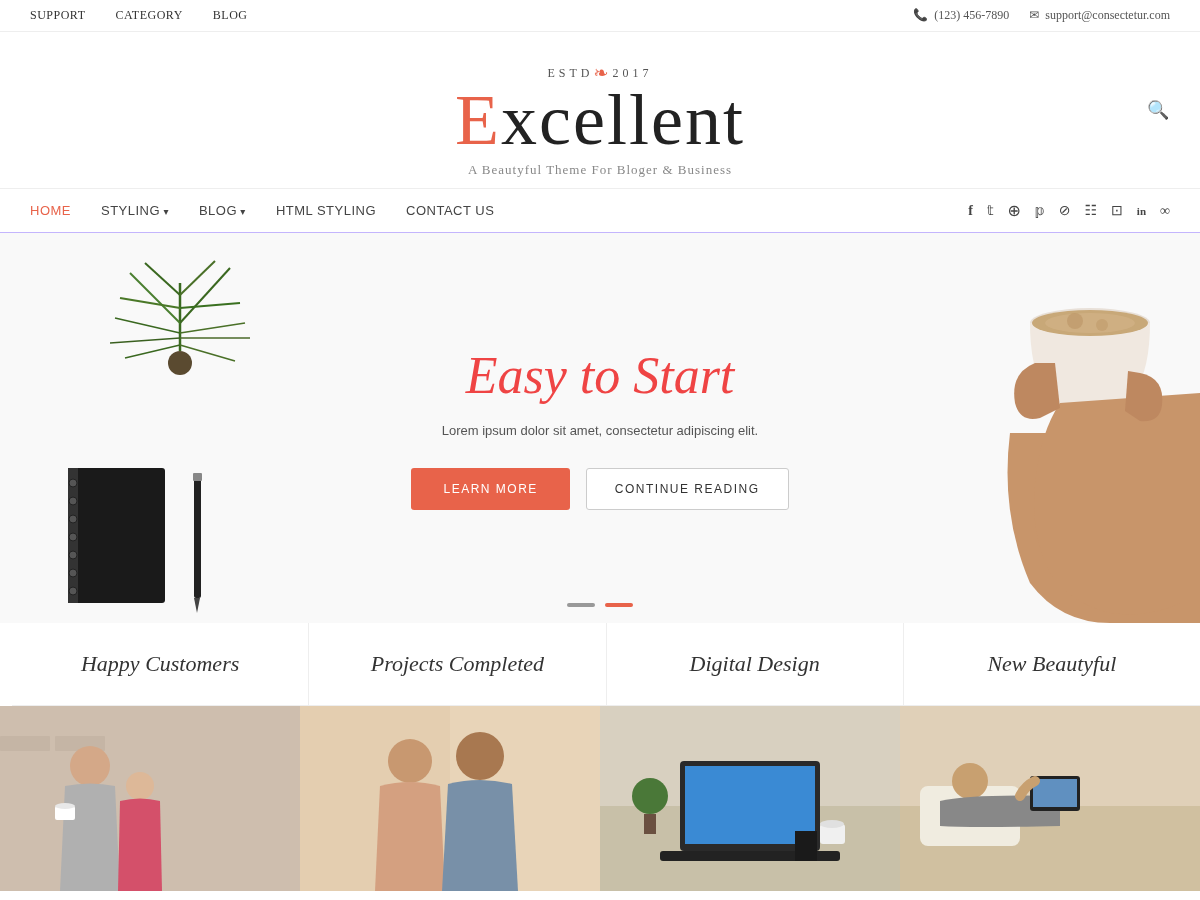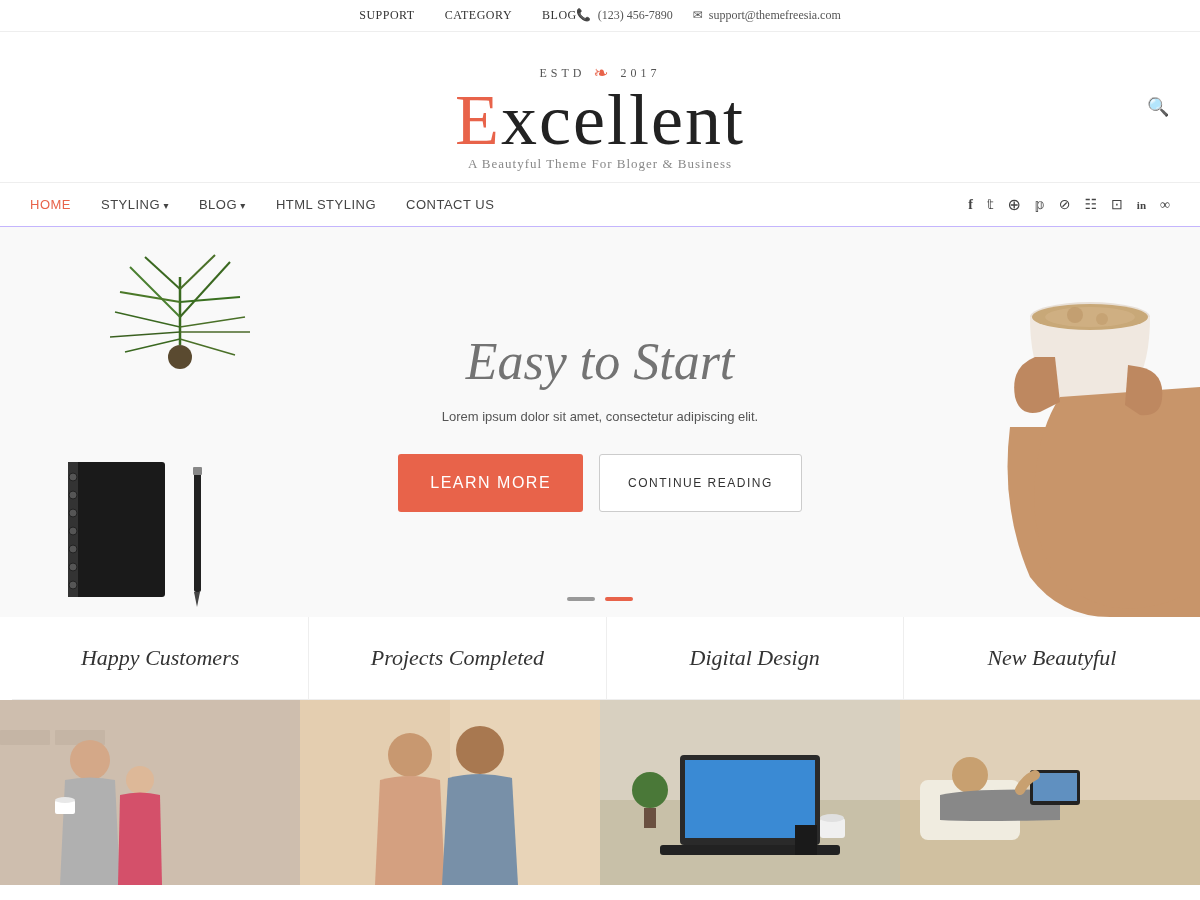--- a/index.html
+++ b/index.html
@@ -1,21 +1,21 @@
 <!DOCTYPE html>
 <html><head>
   <meta charset="utf-8">
   <style>
     * { margin: 0; padding: 0; box-sizing: border-box; }
     body { font-family: 'Georgia', serif; background: #fff; width: 1200px; overflow-x: hidden; }
 
     
     .top-bar {
       display: flex;
-      justify-content: center;
+      justify-content: space-between;
       align-items: center;
       padding: 8px 30px;
       font-size: 13px;
       color: #333;
       border-bottom: 1px solid #eee;
     }
     .top-bar-left { display: flex; gap: 30px; }
     .top-bar-left a { text-decoration: none; color: #333; font-size: 12px; letter-spacing: 0.5px; }
     .top-bar-right { display: flex; gap: 20px; align-items: center; font-size: 12px; color: #555; }
     .top-bar-right span { display: flex; align-items: center; gap: 6px; }
@@ -26,36 +26,36 @@
       padding: 30px 20px 10px;
       position: relative;
     }
     .header-estd {
       font-size: 12px;
       letter-spacing: 4px;
       color: #555;
       display: flex;
       align-items: center;
       justify-content: center;
-      gap: 8px;
     }
     .flower-icon { color: #e8634a; font-size: 18px; }
     .logo-title {
       font-size: 72px;
       font-weight: 400;
       color: #222;
       font-family: Liberation Serif, serif;
       line-height: 1;
       letter-spacing: 2px;
     }
     .logo-title span { color: #e8634a; }
     .logo-subtitle {
       font-size: 13px;
       color: #888;
       letter-spacing: 1px;
+      margin-top: 6px;
     }
     .search-icon-top {
       position: absolute;
       right: 30px;
       top: 50%;
       transform: translateY(-50%);
       font-size: 18px;
       cursor: pointer;
       color: #333;
     }
@@ -94,46 +94,46 @@
     }
     .hero-content {
       text-align: center;
       z-index: 2;
       position: relative;
     }
     .hero-title {
       font-size: 52px;
       font-style: italic;
       font-weight: 400;
-      color: #737373;
+      color: #ef4444;
       margin-bottom: 18px;
     }
     .hero-text {
       font-size: 13px;
       color: #555;
       margin-bottom: 30px;
       font-family: Arial, sans-serif;
     }
     .hero-buttons { display: flex; gap: 16px; justify-content: center; }
     .btn-learn {
       background: #e8634a;
       color: #fff;
       border: none;
       padding: 14px 32px;
-      font-size: 16px;
+      font-size: 12px;
       letter-spacing: 1.5px;
       cursor: pointer;
       border-radius: 3px;
       font-family: Arial, sans-serif;
     }
     .btn-continue {
       background: #fff;
       color: #333;
       border: 1.5px solid #ccc;
-      padding: 21px 28px;
+      padding: 13px 28px;
       font-size: 12px;
       letter-spacing: 1.5px;
       cursor: pointer;
       border-radius: 3px;
       font-family: Arial, sans-serif;
     }
 
     
     .hero-deco-left {
       position: absolute;
@@ -227,21 +227,21 @@
     <a href="#">CATEGORY</a>
     <a href="#">BLOG</a>
   </div>
   <div class="top-bar-right">
     <span>
       <span>📞</span>
       <span>(123) 456-7890</span>
     </span>
     <span>
       <span>✉</span>
-      <span>support@themefreesia.com</span>
+      <span>support@consectetur.com</span>
     </span>
   </div>
 </div>
 
 <div class="header">
   <div class="header-estd">
     <span>ESTD</span>
     <span class="flower-icon">❧</span>
     <span>2017</span>
   </div>

